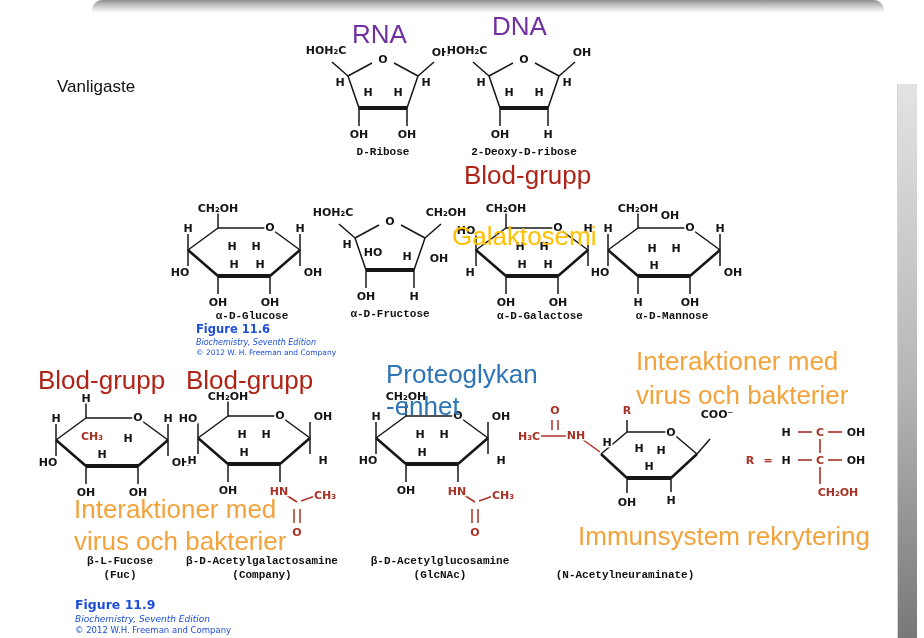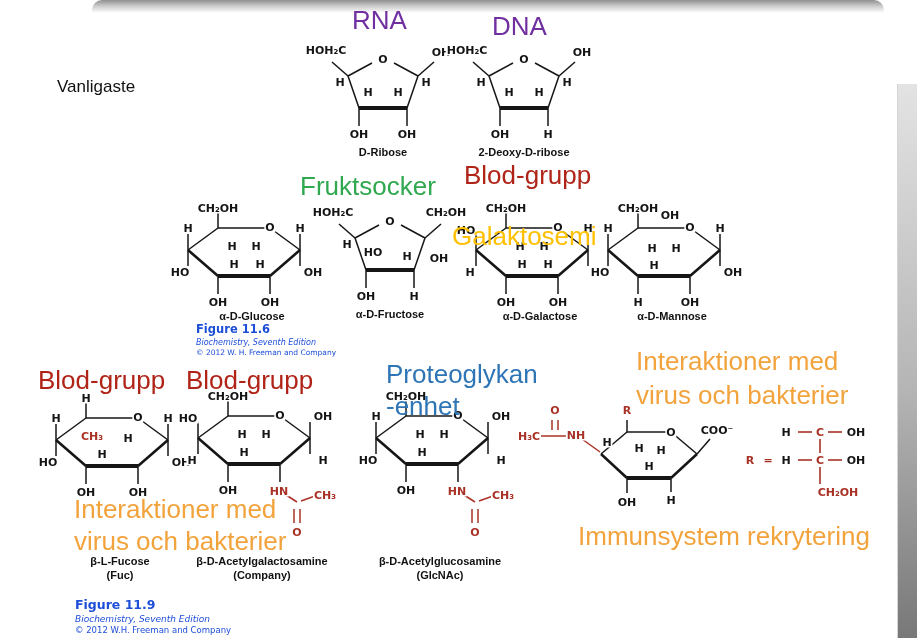--- a/index.html
+++ b/index.html
@@ -30,39 +30,38 @@
   .sugar  { position:absolute; z-index:1; }
   .ringwrap { position:absolute; left:0; top:0; z-index:1; }
   .atom {
     position:absolute; transform:translate(-50%,-50%); z-index:2;
     font-family:"DejaVu Sans",sans-serif; font-weight:bold; font-size:11px; line-height:1;
     background:#fff; padding:0 1px; color:#141414; white-space:nowrap;
   }
   .atom.r { color:var(--chem_red); }
   .cap, .cap2 {
     position:absolute; left:0; right:0; text-align:center; white-space:nowrap;
-    font-family:Liberation Sans, sans-serif; font-weight:bold; font-size:11px; color:#111; z-index:3;
+    font-family:Liberation Mono, monospace; font-weight:bold; font-size:11px; color:#111; z-index:3;
   }
   .figcredit { position:absolute; color:#1d4ed8; z-index:3; }
   .figcredit .t { font-family:"DejaVu Sans",sans-serif; font-weight:bold; font-size:11.5px; }
   .figcredit .b { font-family:"DejaVu Sans",sans-serif; font-style:italic; font-size:8px; margin-top:2px; }
   .figcredit .c { font-family:"DejaVu Sans",sans-serif; font-size:7.5px; margin-top:1px; }
 </style>
 </head>
 <body>
 
 <div class="page">
 
   <div class="top-edge"></div>
   <div class="right-edge"></div>
 
-  <div class="ann purple" style="left:352px;top:6px">RNA</div>
+  <div class="ann purple" style="left:352px;top:20px">RNA</div>
   <div class="ann purple" style="left:492px;top:12px">DNA</div>
   <div class="ann black sm" style="left:57px;top:78px">Vanligaste</div>
-  <div class="ann green" style="left:300px;top:172px">Fruktsocker</div>
   <div class="ann red" style="left:464px;top:161px">Blod-grupp</div>
   <div class="ann yellow" style="left:452px;top:222px">Galaktosemi</div>
   <div class="ann blue" style="left:386px;top:334px">Proteoglykan</div>
   <div class="ann blue" style="left:386px;top:366px">-enhet</div>
   <div class="ann orange" style="left:636px;top:347px">Interaktioner med</div>
   <div class="ann orange" style="left:636px;top:381px">virus och bakterier</div>
   <div class="ann red" style="left:38px;top:366px">Blod-grupp</div>
   <div class="ann red" style="left:186px;top:366px">Blod-grupp</div>
   <div class="ann orange" style="left:74px;top:495px">Interaktioner med</div>
   <div class="ann orange" style="left:74px;top:527px">virus och bakterier</div>
@@ -373,26 +372,27 @@
             <path d="M112,86 L112,101"></path>
             <path d="M156,86 L156,100"></path>
           </g>
           <g style="stroke:var(--chem_red)" stroke-width="1.5" fill="none">
             <path d="M26,44 L54,44"></path>
             <path d="M37,28 L37,38"></path>
             <path d="M43,28 L43,38"></path>
             <path d="M67,47 L85,60"></path>
           </g>
         </svg></div>
+    <div class="cap2" style="top:177px">(N-Acetylneuraminate)</div>
   <span class="atom r" style="left: 14px; top: 44px;">H₃C</span>
       <span class="atom r" style="left: 40px; top: 18px;">O</span>
       <span class="atom r" style="left: 61px; top: 43px;">NH</span>
       <span class="atom r" style="left: 112px; top: 18px;">R</span>
       <span class="atom" style="left: 156px; top: 40px;">O</span>
-      <span class="atom" style="left: 202px; top: 38px;">COO⁻</span>
+      <span class="atom" style="left: 202px; top: 22px;">COO⁻</span>
       <span class="atom" style="left: 92px; top: 50px;">H</span>
       <span class="atom" style="left: 124px; top: 56px;">H</span>
       <span class="atom" style="left: 146px; top: 58px;">H</span>
       <span class="atom" style="left: 134px; top: 74px;">H</span>
       <span class="atom" style="left: 112px; top: 110px;">OH</span>
       <span class="atom" style="left: 156px; top: 108px;">H</span>
     </div>
   <div class="sugar" style="left:742px;top:408px;width:165px;height:110px">
       <div class="ringwrap"><svg width="165" height="110" viewBox="0 0 165 110">
           <g style="stroke:var(--chem_red)" stroke-width="1.6" fill="none">

